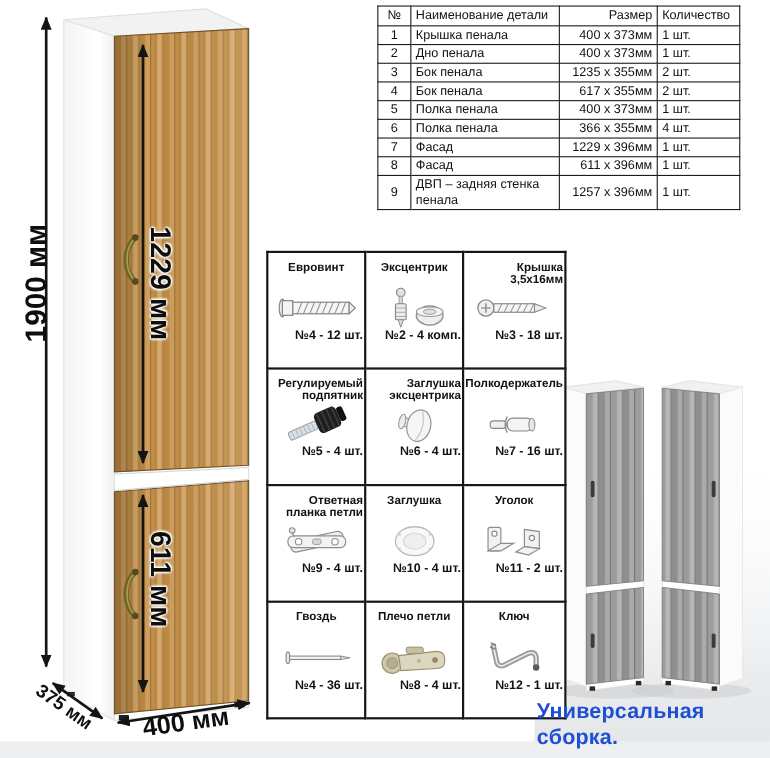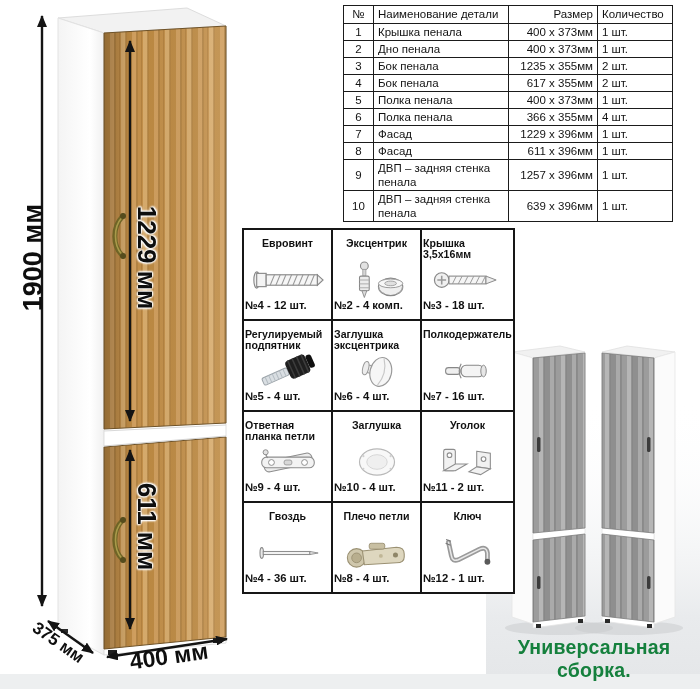--- a/index.html
+++ b/index.html
@@ -28,42 +28,42 @@
   .col-size{width:80px;text-align:right;}
   .col-qty{width:66px;text-align:left;}
 
   
   table.hw{
     position:absolute;left:242px;top:228px;z-index:2;
     border-collapse:collapse;table-layout:fixed;background:#fff;
   }
   table.hw td{
     border:2.2px solid #161616;width:85px;height:84px;
-    padding:2px 1px 3px 1px;vertical-align:middle;text-align:left;
+    padding:2px 1px 18px 1px;vertical-align:middle;text-align:right;
   }
   table.hw td.empty{border:none;background:transparent;}
   .hwt{font-weight:700;font-size:10.6px;line-height:1.12;min-height:24px;
        display:flex;align-items:flex-start;justify-content:center;}
   .hwi{height:37px;display:flex;align-items:center;justify-content:center;}
   .hwc{font-weight:700;font-size:11.3px;}
 
   
   .dim{position:absolute;z-index:5;font-weight:700;color:#0e0e0e;text-align:center;pointer-events:none;white-space:nowrap;}
   #dim-height{left:-67px;top:242px;width:200px;font-size:27px;transform:rotate(-90deg);}
   #dim-upper {left:46px;top:242px;width:200px;font-size:26px;transform:rotate(90deg);
               text-shadow:0 0 2px #fff,0 0 2px #fff,0 0 3px #fff,1px 1px 2px #fff,-1px -1px 2px #fff;}
   #dim-lower {left:46px;top:511px;width:200px;font-size:26px;transform:rotate(90deg);
               text-shadow:0 0 2px #fff,0 0 2px #fff,0 0 3px #fff,1px 1px 2px #fff,-1px -1px 2px #fff;}
   #dim-depth {left:2px;top:633px;width:112px;font-size:17px;transform:rotate(35deg);}
   #dim-width {left:99px;top:643px;width:140px;font-size:23px;transform:rotate(-8deg);}
 
   
   #assembly-caption{
     position:absolute;left:488px;top:636px;width:212px;z-index:3;
-    font-size:19.5px;font-weight:700;text-align:center;color:#15803d;letter-spacing:0.2px;
+    font-size:19.5px;font-weight:700;color:#1d4ed8;letter-spacing:0.2px;
   }
 </style>
 </head>
 <body>
 
 <svg id="illustration" viewBox="0 0 700 689" xmlns="http://www.w3.org/2000/svg">
   <defs>
     <pattern id="wood" width="22" height="40" patternUnits="userSpaceOnUse">
       <rect x="0" y="0" width="22" height="40" fill="#c28f4a"></rect>
       <rect x="0" y="0" width="5" height="40" fill="#cf9e5e"></rect>
@@ -222,26 +222,20 @@
         <td class="col-name">Фасад</td>
         <td class="col-size">611 x 396мм</td>
         <td class="col-qty">1 шт.</td>
       </tr>
     <tr>
         <td class="col-num">9</td>
         <td class="col-name">ДВП – задняя стенка пенала</td>
         <td class="col-size">1257 x 396мм</td>
         <td class="col-qty">1 шт.</td>
       </tr>
-    <tr>
-        <td class="col-num">10</td>
-        <td class="col-name">ДВП – задняя стенка пенала</td>
-        <td class="col-size">639 x 396мм</td>
-        <td class="col-qty">1 шт.</td>
-      </tr>
   </tbody>
 </table>
 
 <table class="hw">
   <tbody>
   <tr>
     <td>
       <div class="hwt">Евровинт</div>
       <div class="hwi">
         <svg width="74" height="26" viewBox="0 0 78 26">

